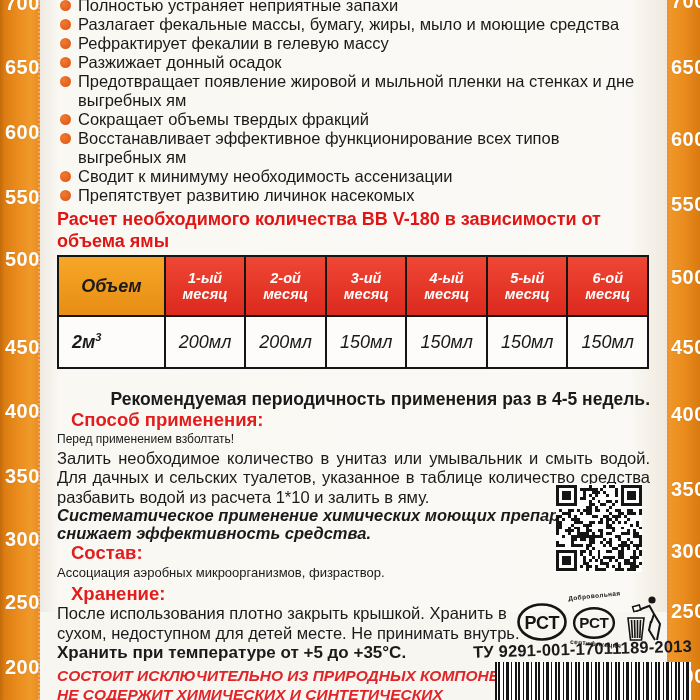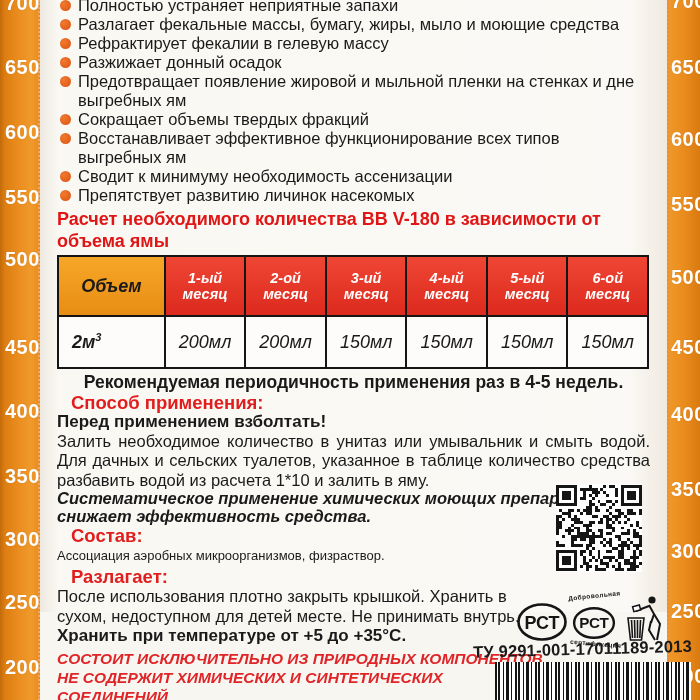--- a/index.html
+++ b/index.html
@@ -36,24 +36,24 @@
   .dosage-title{margin-top:3px;color:#e01515;font-weight:bold;font-size:18px;line-height:22px;}
 
   table.dosage{border-collapse:collapse;margin-top:3px;width:592px;}
   table.dosage td,table.dosage th{border:2.5px solid #151515;padding:13px;font-style:italic;}
   th.vol{width:84px;background:linear-gradient(#f6a727,#e88d15);font-size:18px;height:24px;}
   th.month{background:linear-gradient(#ef4634,#dc2a1e);color:#fff;font-weight:bold;font-size:14.5px;height:24px;}
   td.cell{background:#fdfcfa;font-size:18px;height:24px;}
   td.volv{background:#fdfcfa;font-weight:bold;font-size:18px;}
   td.volv sup{font-size:11px;}
 
-  .periodicity{margin-top:3px;text-align:center;font-weight:bold;font-size:17.5px;line-height:20px;}
+  .periodicity{margin-top:20px;text-align:right;font-weight:bold;font-size:17.5px;line-height:20px;}
 
   .red-h{color:#e11d1d;font-weight:bold;font-size:18.5px;line-height:21px;padding-left:14px;}
-  .shake{font-weight:bold;font-size:17px;line-height:18.5px;}
+  .shake{font-weight:normal;font-size:12px;line-height:18.5px;}
   .usage-body{font-size:16.5px;line-height:19.5px;text-align:justify;}
   .chem-note{font-weight:bold;font-style:italic;font-size:16.5px;line-height:17.5px;white-space:pre-line;}
   .plain{font-size:13px;line-height:19px;}
   .storage-body{font-size:16.5px;line-height:19.5px;max-width:468px;}
   .storage-temp{font-weight:bold;font-size:17px;line-height:19px;}
 
   .eco{margin-top:4px;color:#e02427;font-weight:bold;font-style:italic;font-size:15.5px;line-height:19px;max-width:500px;}
 
   .manufacturer{margin-top:3px;font-size:14px;line-height:15px;max-width:430px;
     filter:blur(2.6px);opacity:.8;}
@@ -157,21 +157,21 @@
 
     <div class="red-h" style="margin-top:0">Способ применения:</div>
     <div class="shake">Перед применением взболтать!</div>
     <div class="usage-body">Залить необходимое количество в унитаз или умывальник и смыть водой. Для дачных и сельских туалетов, указанное в таблице количество средства разбавить водой из расчета 1*10 и залить в яму.</div>
     <div class="chem-note">Систематическое применение химических моющих препаратов
 снижает эффективность средства.</div>
 
     <div class="red-h">Состав:</div>
     <div class="plain">Ассоциация аэробных микроорганизмов, физраствор.</div>
 
-    <div class="red-h" style="margin-top:1px">Разлагает:</div>
+    <div class="red-h" style="margin-top:1px">Хранение:</div>
     <div class="storage-body">После использования плотно закрыть крышкой. Хранить в сухом, недоступном для детей месте. Не принимать внутрь.</div>
     <div class="storage-temp">Хранить при температуре от +5 до +35°С.</div>
 
     <div class="eco">
       <div>СОСТОИТ ИСКЛЮЧИТЕЛЬНО ИЗ ПРИРОДНЫХ КОМПОНЕНТОВ</div>
       <div>НЕ СОДЕРЖИТ ХИМИЧЕСКИХ И СИНТЕТИЧЕСКИХ СОЕДИНЕНИЙ</div>
       <div>НЕ ВЫЗЫВАЕТ АЛЛЕРГИЧЕСКИХ РЕАКЦИЙ</div>
     </div>
 
     <div class="manufacturer">

